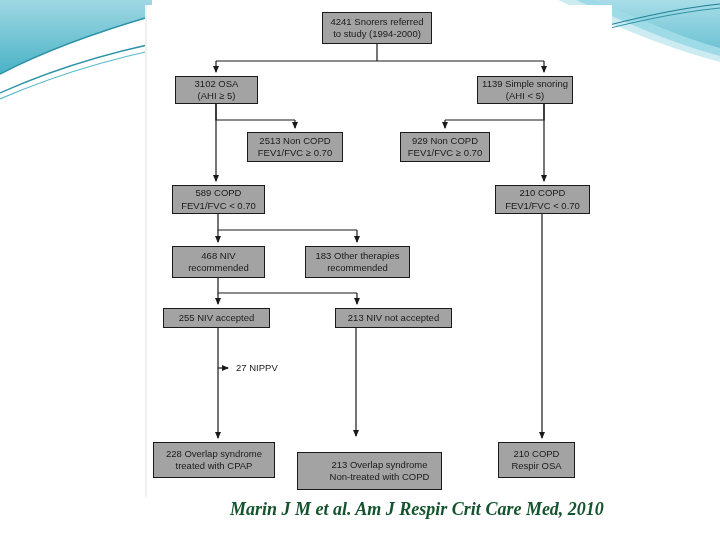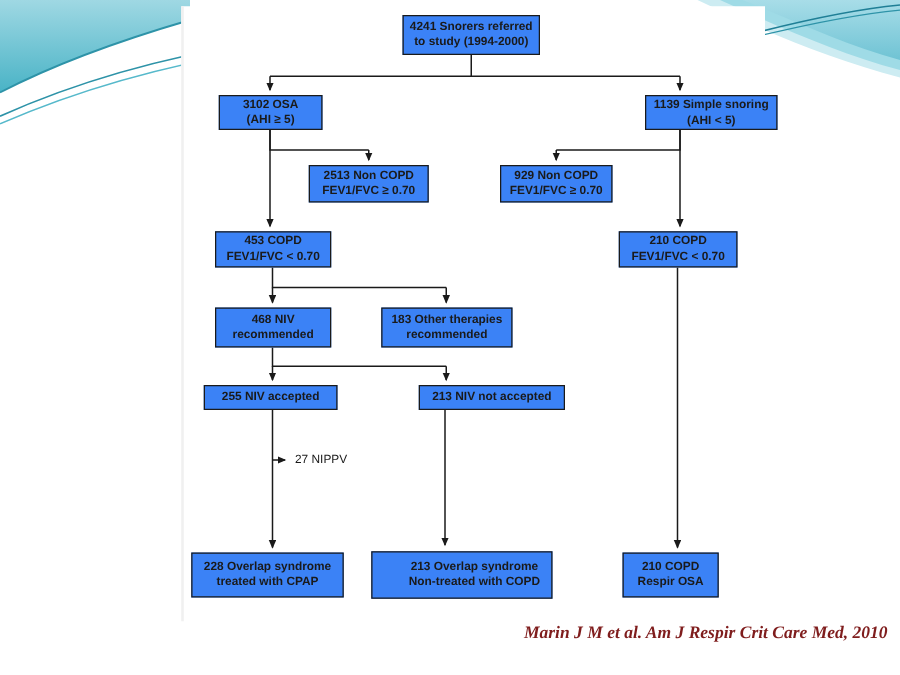--- a/index.html
+++ b/index.html
@@ -12,51 +12,51 @@
   .swoosh-left { left: 0; top: 0; }
   .swoosh-right { right: 0; top: 0; }
 
   .chart-panel {
     position: absolute; left: 145px; top: 5px; width: 467px; height: 492px;
     background: #ffffff; border-left: 2px solid #f0f0f0;
   }
   .connectors { position: absolute; left: 0; top: 0; z-index: 1; }
 
   .node {
-    position: absolute; z-index: 2; background: #3b82f6;
+    position: absolute; z-index: 2; background: #a3a3a3;
     border: 1.4px solid #1a1a1a; color: #1a1a1a;
     display: flex; flex-direction: column; align-items: center; justify-content: center;
-    font-size: 9.5px; line-height: 12.5px; text-align: center; font-weight: bold;
+    font-size: 9.5px; line-height: 12.5px; text-align: center;
   }
   .node span { white-space: nowrap; }
 
   .n-snorers     { left: 322px; top: 12px;  width: 110px; height: 32px; }
   .n-osa         { left: 175px; top: 76px;  width: 83px;  height: 28px; }
-  .n-simple      { left: 516px; top: 76px;  width: 106px; height: 28px; justify-content: flex-end; }
+  .n-simple      { left: 477px; top: 76px;  width: 96px; height: 28px; }
   .n-noncopd-osa { left: 247px; top: 132px; width: 96px;  height: 30px; }
   .n-noncopd-sn  { left: 400px; top: 132px; width: 90px;  height: 30px; }
   .n-copd-osa    { left: 172px; top: 185px; width: 93px;  height: 29px; }
   .n-copd-sn     { left: 495px; top: 185px; width: 95px;  height: 29px; }
   .n-niv         { left: 172px; top: 246px; width: 93px;  height: 32px; }
   .n-other       { left: 305px; top: 246px; width: 105px; height: 32px; }
   .n-accepted    { left: 163px; top: 308px; width: 107px; height: 20px; text-align: right; }
   .n-notaccepted { left: 298px; top: 308px; width: 117px; height: 20px; margin-left: 37px; }
   .n-overlap-t   { left: 153px; top: 442px; width: 122px; height: 36px; }
-  .n-overlap-nt  { left: 297px; top: 441px; width: 145px; height: 38px; padding-left: 20px; }
+  .n-overlap-nt  { left: 297px; top: 452px; width: 145px; height: 38px; padding-left: 20px; }
   .n-copd-noosa  { left: 498px; top: 442px; width: 77px;  height: 36px; }
 
   .nippv-label {
     position: absolute; left: 236px; top: 362px; z-index: 2;
     font-size: 9.5px; color: #1a1a1a; white-space: nowrap;
   }
 
   .citation {
     position: absolute; left: 230px; top: 499px; width: 480px; z-index: 2;
-    text-align: right; font-family: "Liberation Serif", serif;
-    font-style: italic; font-weight: 600; font-size: 14px; color: #7f1d1d;
+    text-align: left; font-family: "Liberation Serif", serif;
+    font-style: italic; font-weight: 600; font-size: 18px; color: #14532d;
   }
 </style>
 </head>
 <body>
 
 <div class="slide">
 
   <svg class="swoosh swoosh-left" width="215" height="105" viewBox="0 0 215 105">
     <defs>
       <linearGradient id="gl" x1="0" y1="0" x2="0" y2="1">
@@ -134,21 +134,21 @@
     <span>2513 Non COPD</span>
     <span>FEV1/FVC ≥ 0.70</span>
   </div>
 
   <div class="node n-noncopd-sn">
     <span>929 Non COPD</span>
     <span>FEV1/FVC ≥ 0.70</span>
   </div>
 
   <div class="node n-copd-osa">
-    <span>453 COPD</span>
+    <span>589 COPD</span>
     <span>FEV1/FVC &lt; 0.70</span>
   </div>
 
   <div class="node n-copd-sn">
     <span>210 COPD</span>
     <span>FEV1/FVC &lt; 0.70</span>
   </div>
 
   <div class="node n-niv">
     <span>468 NIV</span>

